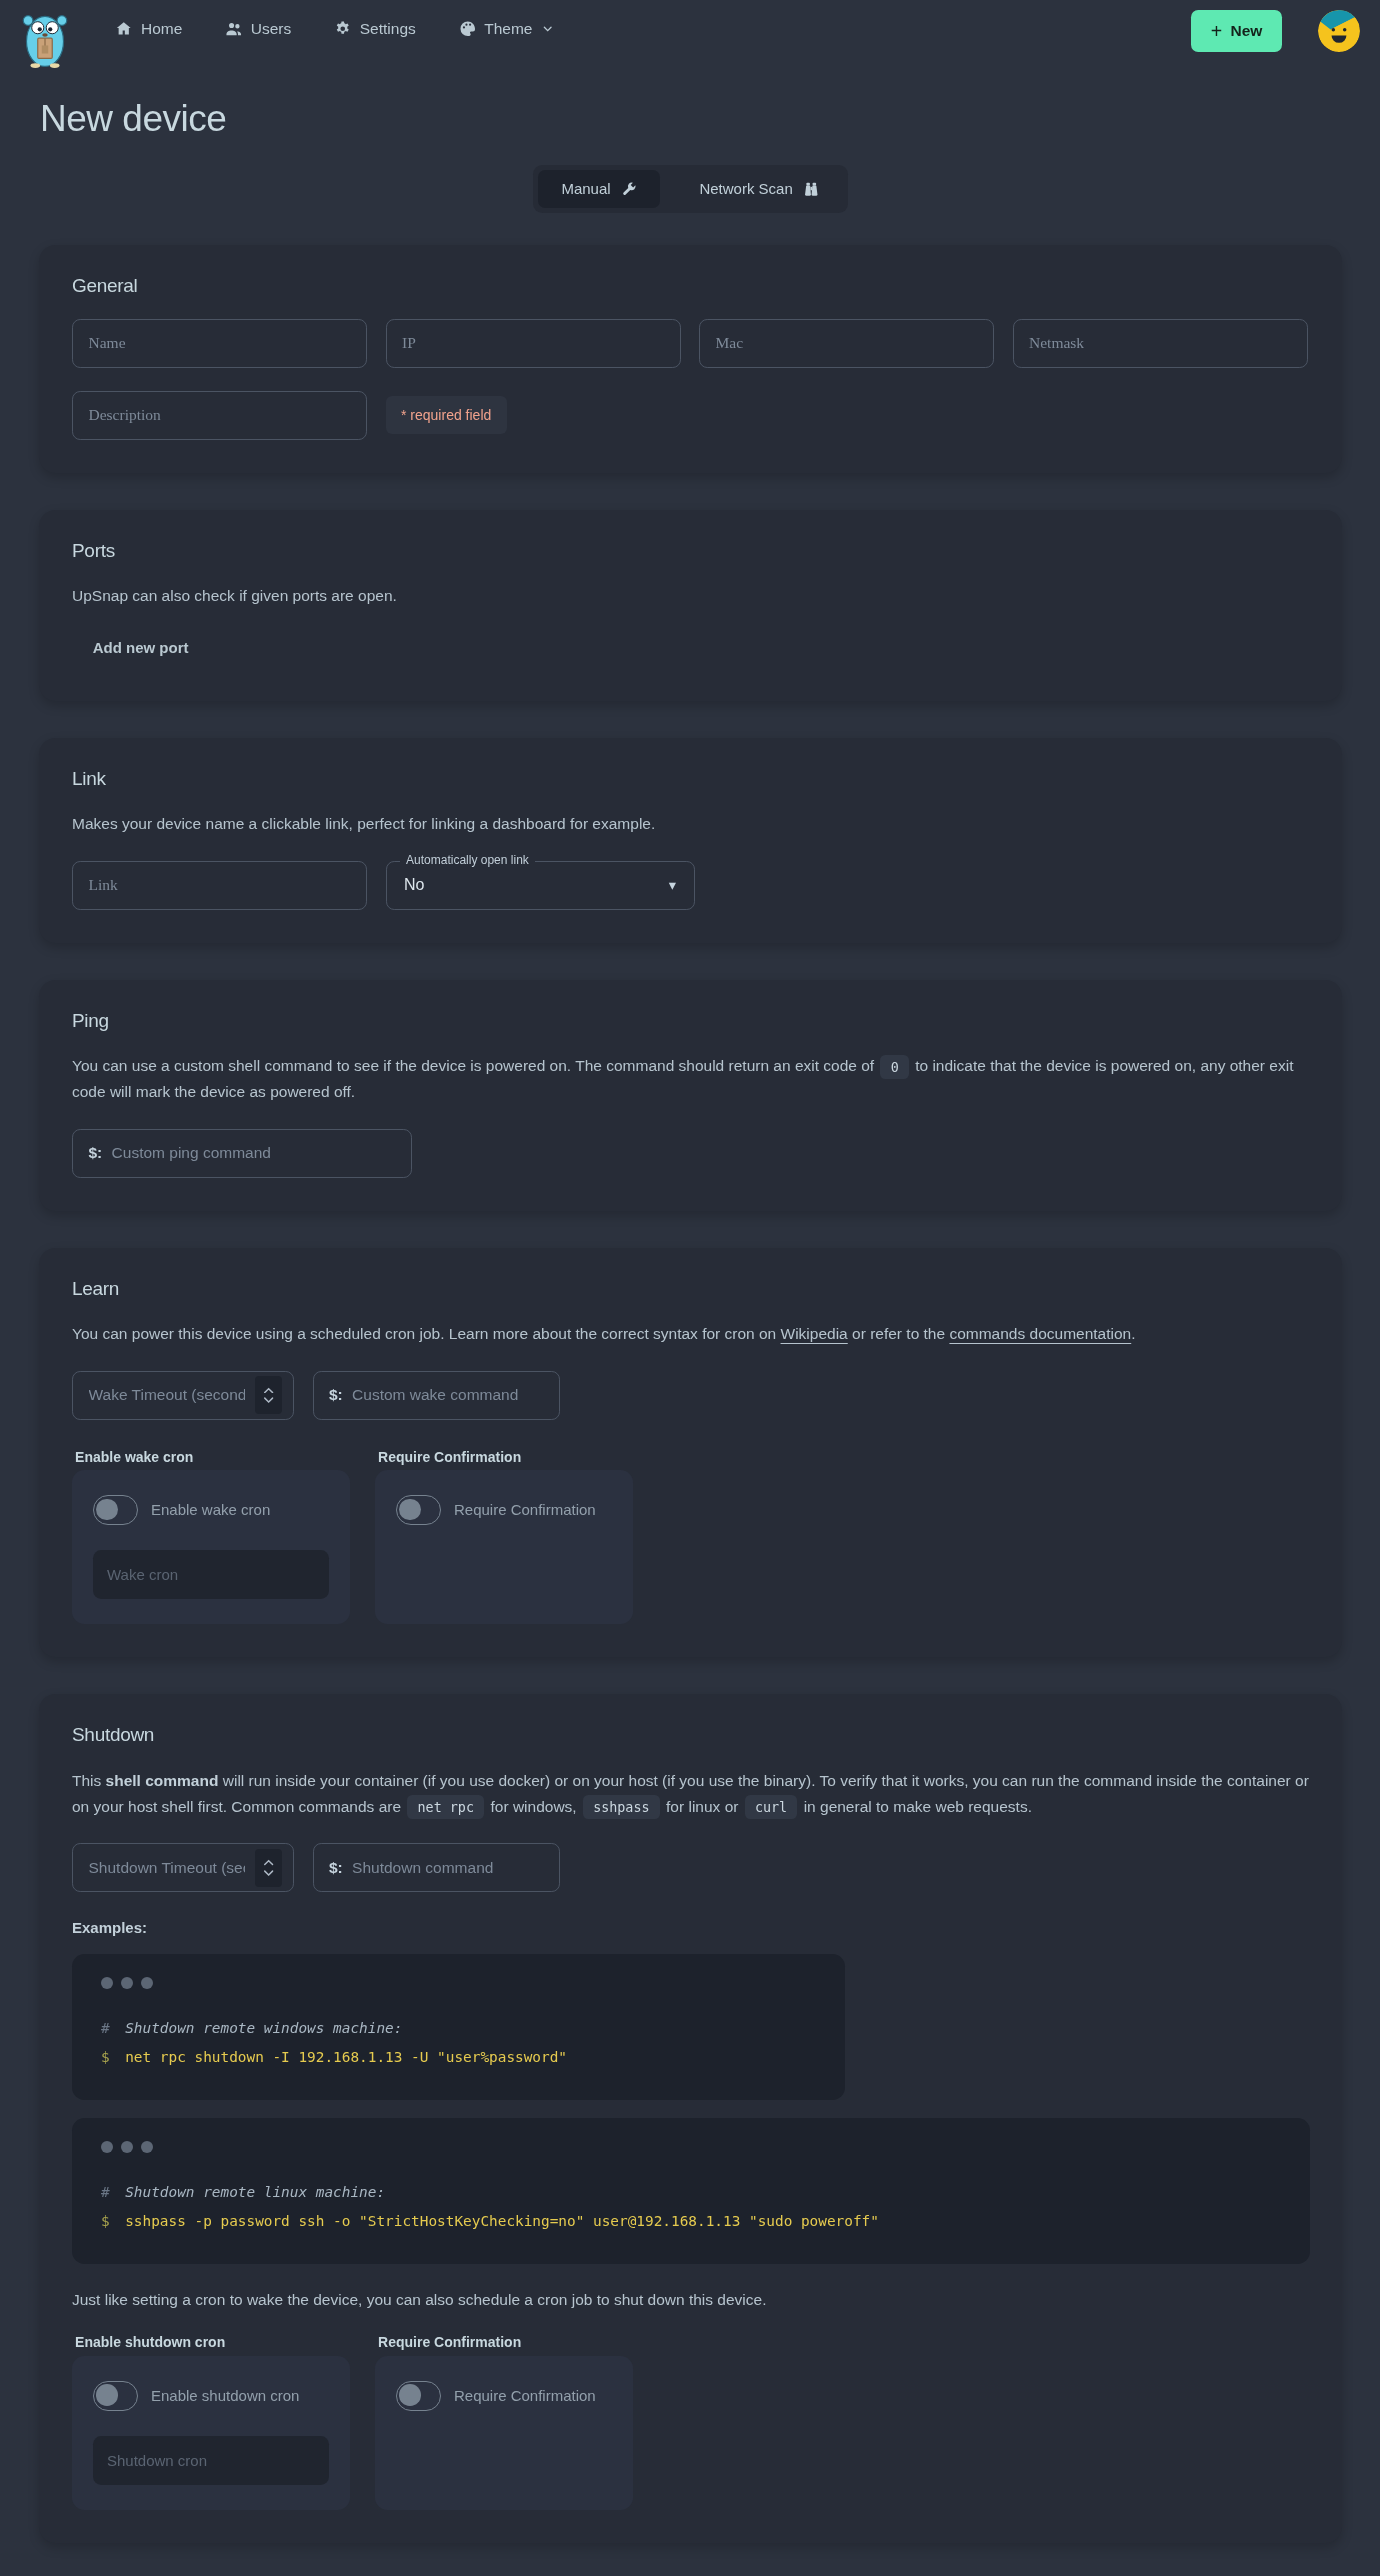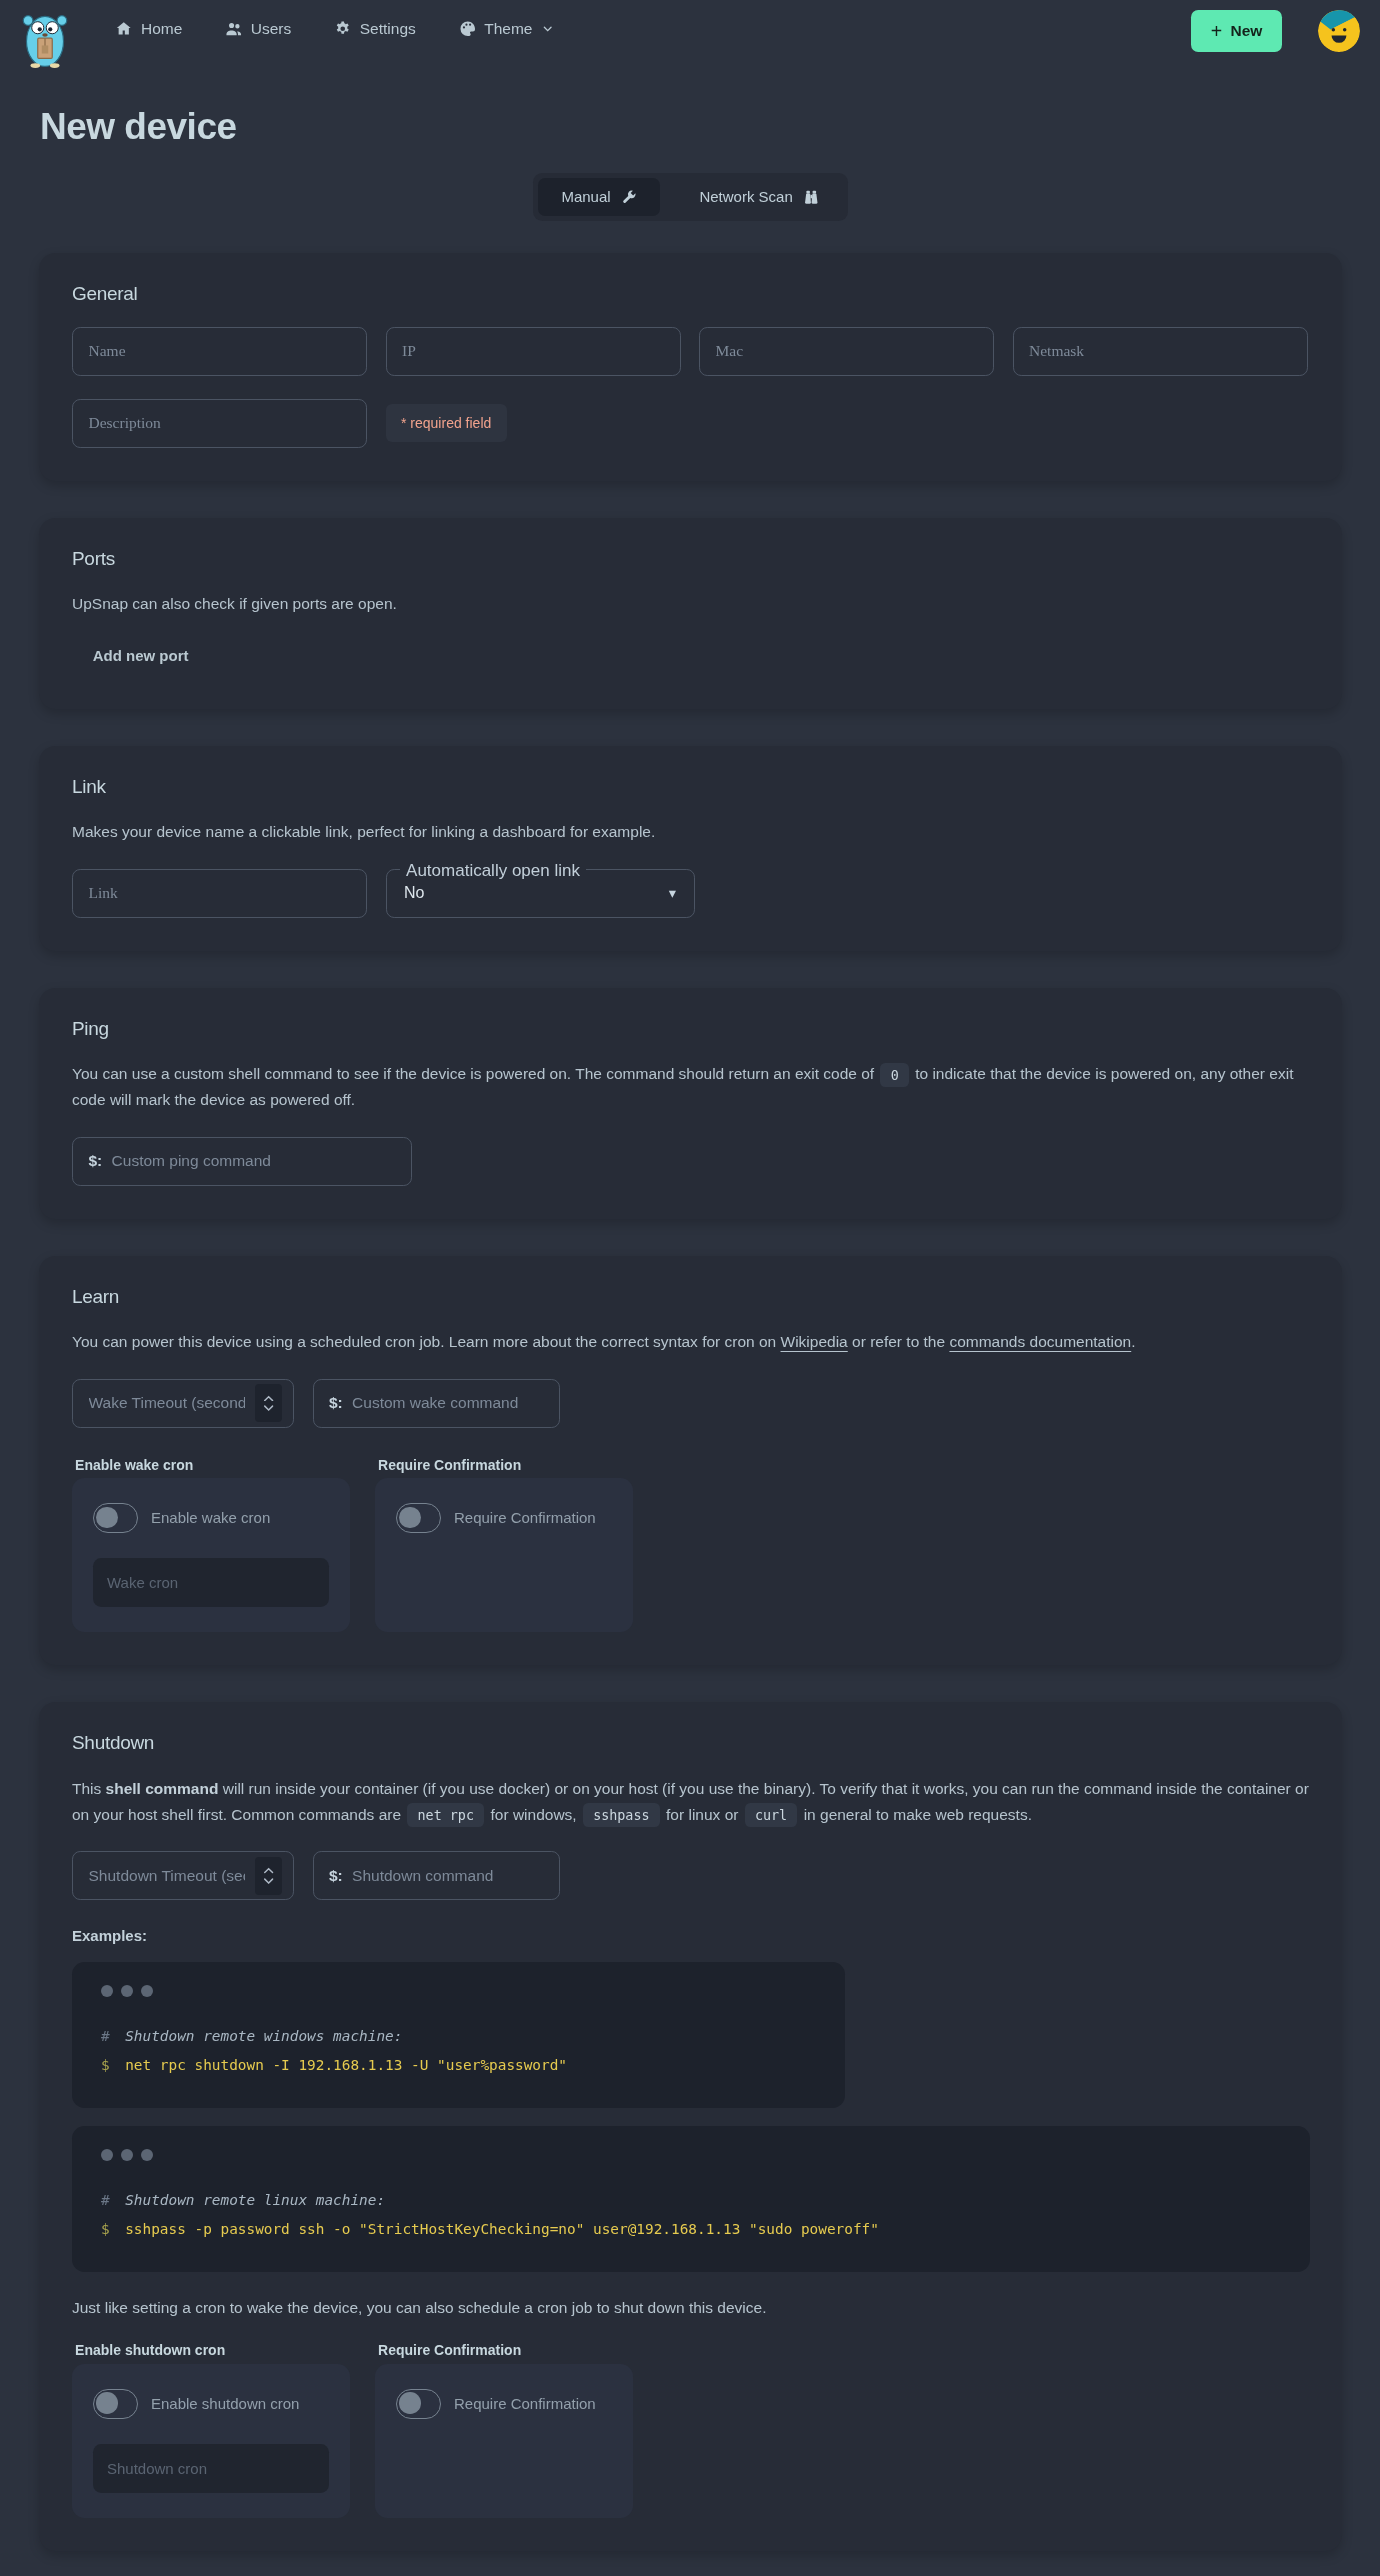--- a/index.html
+++ b/index.html
@@ -19,21 +19,21 @@
   .nav-item{display:flex;align-items:center;gap:8.2px;padding:9.3px 12.4px;border-radius:6.2px;
             color:#bac9d2;font-size:15.5px;cursor:pointer;background:none;border:none;font-family:inherit}
   .nav-item .ic{color:#bac9d2}
   .spacer{flex:1}
   .btn-new{display:flex;align-items:center;gap:8.2px;height:42px;padding:0 19.6px;border:none;
            border-radius:7.2px;background:var(--mint);color:#14231b;font-size:15.5px;font-weight:700;
            font-family:inherit;cursor:pointer;margin-right:18.5px}
   .btn-new .plus{font-size:19.6px;font-weight:400;line-height:1}
   .avatar{width:42px;height:42px;border-radius:50%;overflow:hidden;cursor:pointer;flex:none}
   
-  .page-title{font-size:37px;font-weight:700;color:var(--title);margin:30px 0 25px 40px;letter-spacing:-0.5px}
+  .page-title{font-size:37px;font-weight:400;color:var(--title);margin:22px 0 25px 40px;letter-spacing:-0.5px}
   .tabs-row{display:flex;justify-content:center;margin-bottom:32px}
   .tabs{display:flex;background:#262b36;border-radius:9.3px;padding:5.2px;gap:16px}
   .tab{display:flex;align-items:center;gap:10.3px;padding:10.3px 23px;border-radius:7.2px;
        color:#c1d0d9;font-size:15px;cursor:pointer;background:none;border:none;font-family:inherit}
   .tab.active{background:#1d222c}
   
   main{width:1303px;margin:0 auto}
   .card{background:var(--card-bg);border-radius:16.5px;padding:30px 33px 33px;margin-bottom:37px;
         box-shadow:0 4.1px 10.3px rgba(0,0,0,.18)}
   .card h2{font-size:19px;font-weight:400;color:var(--title);margin-bottom:21.6px;letter-spacing:-0.3px}
@@ -53,21 +53,21 @@
         align-items:center;justify-content:center;gap:4.1px;color:#aeb9c6;flex:none;cursor:pointer}
   .badge-req{display:inline-flex;align-items:center;height:38px;padding:0 15.5px;border-radius:6.2px;
              background:#2e3440;color:#f2a38d;font-size:14px}
   .ghost-btn{background:none;border:none;color:#bac9d1;font-weight:700;font-size:15px;
              font-family:inherit;padding:11.3px 15.5px;margin-left:5.2px;cursor:pointer;border-radius:6.2px}
   
   .select-shell{position:relative;display:flex;align-items:center;justify-content:space-between;
                 width:309px;height:49px;border:1px solid var(--border);border-radius:8.2px;
                 padding:0 17.5px;cursor:pointer}
   .select-label{position:absolute;top:-8.8px;left:13.4px;background:var(--card-bg);padding:0 6.2px;
-                font-size:17px;color:#c2cfd9;white-space:nowrap}
+                font-size:12px;color:#c2cfd9;white-space:nowrap}
   .select-value{color:#dde6ec;font-size:16px}
   .select-caret{color:#c6d4de;font-size:14.4px}
   
   .inline-code{background:var(--badge-bg);border-radius:5.2px;padding:4.6px 10.3px;margin:0 6.2px;
                font-family:"DejaVu Sans Mono","Liberation Mono",monospace;font-size:13.4px;color:#ccd8e0;white-space:nowrap}
   .link{color:inherit;text-decoration:underline;text-underline-offset:3.6px;cursor:pointer}
   .b{font-weight:700;color:#c3d1da}
   
   .panel-group{display:flex;gap:25px;margin-top:29px;align-items:stretch}
   .panel-wrap{display:flex;flex-direction:column}

